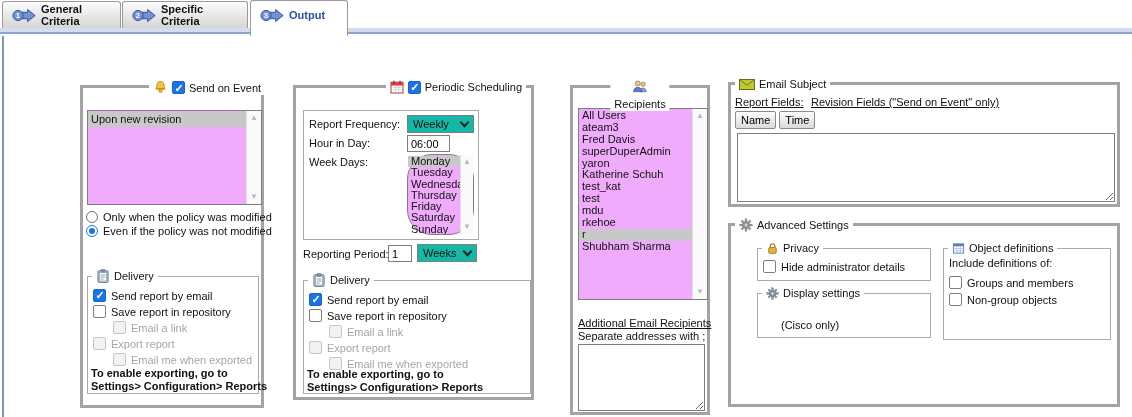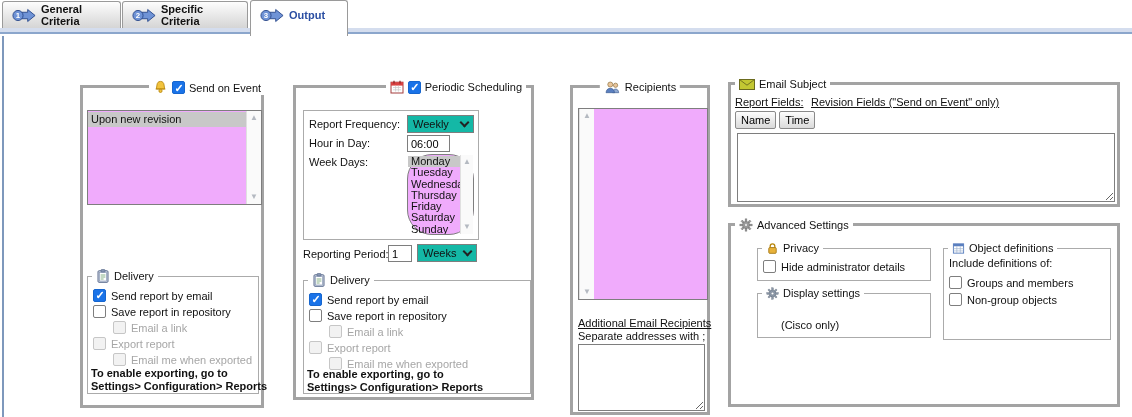--- a/index.html
+++ b/index.html
@@ -102,20 +102,30 @@
     </div>
     <div class="listbox lb-soe" style="left:4px; top:22px; width:175px; height:95px;">
       <div class="lb-items">
           <div class="li selected">Upon new revision</div>
         </div>
       <div class="sbar">
         <span class="sarrow">▲</span>
         <span class="sarrow">▼</span>
       </div>
     </div>
+    <div style="position:absolute; left:3px; top:121px;">
+        <div class="radiorow">
+        <span class="radio"></span>
+        <span class="lbl">Only when the policy was modified</span>
+      </div>
+        <div class="radiorow selected">
+        <span class="radio"></span>
+        <span class="lbl">Even if the policy was not modified</span>
+      </div>
+      </div>
 
     <div class="fs" style="left:4px; top:188px; width:172px; height:118px;">
       <div class="legend" style="left:4px;">
         <svg width="14" height="14" viewBox="0 0 14 14">
           <rect x="2" y="1.8" width="10" height="11.5" rx="1" fill="#d9dfea" stroke="#5a6b8c"></rect>
           <rect x="3.5" y="3.4" width="7" height="8.6" fill="#fff" stroke="#8a9ab5" stroke-width="0.7"></rect>
           <rect x="5" y="0.6" width="4" height="2.4" rx="0.6" fill="#8a9ab5" stroke="#5a6b8c" stroke-width="0.7"></rect>
           <path d="M4.6 6h4.8M4.6 8h4.8M4.6 10h3" stroke="#6b9e6b" stroke-width="0.8"></path>
         </svg>
         <span>Delivery</span>
@@ -227,30 +237,44 @@
         </div>
         </div>
       <div class="note" style="position:absolute; left:3px; top:86px;">
         <div>To enable exporting, go to</div>
         <div>Settings&gt; Configuration&gt; Reports</div>
       </div>
     </div>
   </div>
 
   <div class="panel" style="left:570px; top:85px; width:140px; height:330px;">
-    <div class="legend" style="left:50%; transform:translateX(-50%);">
+    <div class="legend" style="left:50%; transform:translateX(-50%);flex-direction:column;">
       <svg width="17" height="13" viewBox="0 0 18 14">
         <circle cx="12.5" cy="4.6" r="2.3" fill="#e8c49a" stroke="#8a6d3b" stroke-width="0.7"></circle>
         <path d="M9.3 12.6c.3-2.6 1.5-3.9 3.3-3.9s3 1.3 3.3 3.9z" fill="#8fa9d2" stroke="#3a5a90" stroke-width="0.7"></path>
         <circle cx="6.8" cy="3.8" r="2.7" fill="#e8c49a" stroke="#8a6d3b" stroke-width="0.7"></circle>
         <path d="M2.2 12.6c.3-3.1 2-4.7 4.6-4.7s4.3 1.6 4.6 4.7z" fill="#5a7fbf" stroke="#3a5a90" stroke-width="0.7"></path>
       </svg>
       <span>Recipients</span>
     </div>
     <div class="listbox lb-rec" style="left:5px; top:20px; width:130px; height:192px;">
+      <div class="lb-items">
+          <div class="li">All Users</div>
+          <div class="li">ateam3</div>
+          <div class="li">Fred Davis</div>
+          <div class="li">superDuperAdmin</div>
+          <div class="li">yaron</div>
+          <div class="li">Katherine Schuh</div>
+          <div class="li">test_kat</div>
+          <div class="li">test</div>
+          <div class="li">mdu</div>
+          <div class="li">rkehoe</div>
+          <div class="li selected">r</div>
+          <div class="li">Shubham Sharma</div>
+        </div>
       <div class="sbar">
         <span class="sarrow">▲</span>
         <span class="sarrow">▼</span>
       </div>
     </div>
     <span class="abslbl u" style="left:5px; top:229px;">Additional Email Recipients</span>
     <span class="abslbl" style="left:5px; top:242px;">Separate addresses with ;</span>
     <textarea class="ta" style="left: 5px; top: 256px; width: 127px; height: 67px;"></textarea>
   </div>
 

